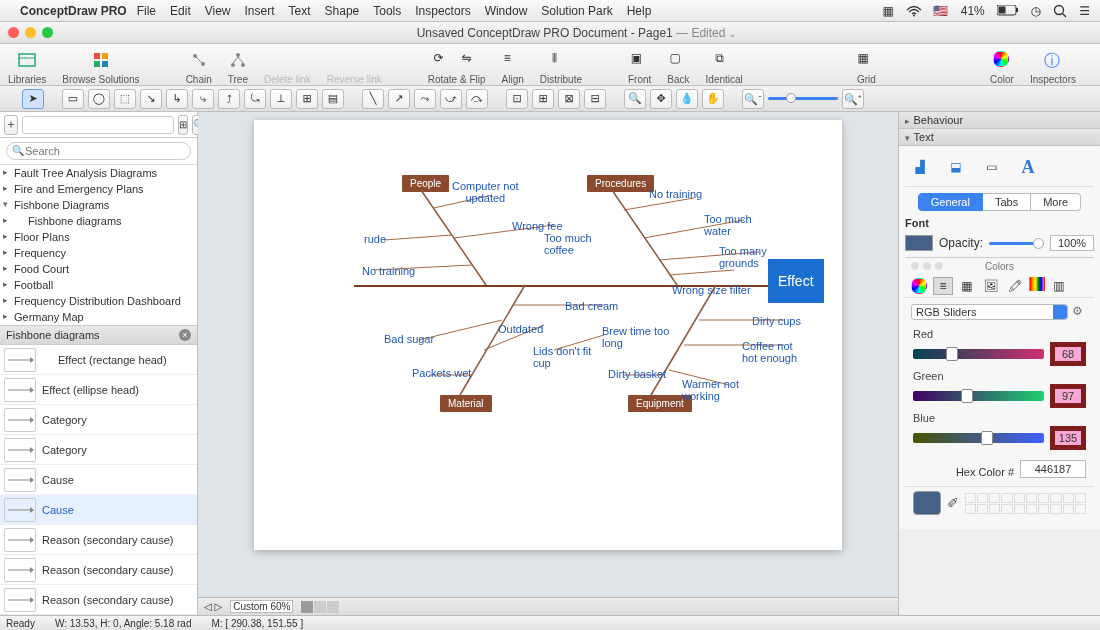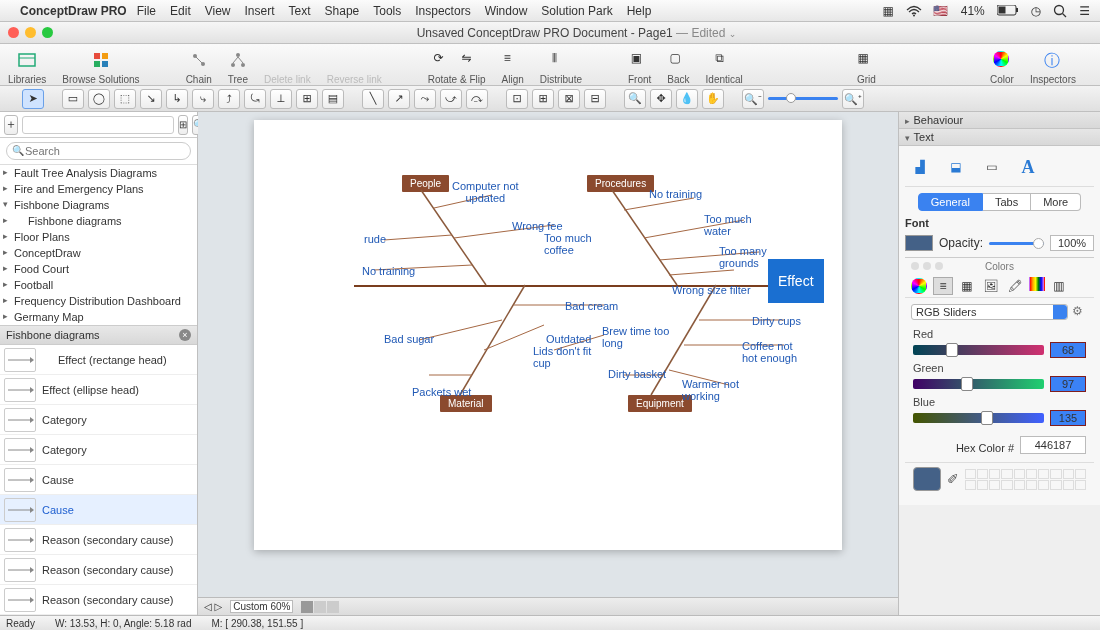--- a/index.html
+++ b/index.html
@@ -104,21 +104,21 @@
 .cm-icon { width:20px;height:18px; border:1px solid transparent; display:flex;align-items:center;justify-content:center;}
 .cm-icon.wheel { background: conic-gradient(red,yellow,lime,cyan,blue,magenta,red); border-radius:50%; width:16px;height:16px;}
 .rgb-select { margin:6px; }
 .rgb-select .select-box{width:100%;}
 .gear-side{width:16px;height:16px;color:#777;margin-left:4px;}
 .rgb-row { padding:2px 8px; }
 .rgb-row .lbl{font-size:11px; color:#444; display:block; margin-bottom:2px;}
 .rgb-row .bar-wrap{display:flex;align-items:center;gap:6px;}
 .rgb-bar { flex:1; height:10px; border-radius:2px; position:relative;}
 .rgb-bar .rthumb{position:absolute; top:-2px; width:12px;height:14px;background:#fff;border:1px solid #888;border-radius:2px;}
-.rgb-val { width:36px; border:1px solid #7f1d1d;background:#3b82f6;text-align:center;font-size:11px;padding:1px 0;}
+.rgb-val { width:36px; border:5px solid #7f1d1d;background:#f9a8d4;text-align:center;font-size:11px;padding:1px 0;}
 .hex-row{display:flex;justify-content:flex-end;align-items:flex-end;gap:6px;padding:8px;font-size:11px;}
 .hex-val{width:66px;border:1px solid #bbb;background:#fff;text-align:center;font-size:11px;padding:2px 0;}
 .swatch-row{display:flex;align-items:center;gap:6px;padding:4px 8px 8px;border-top:1px solid #ddd;}
 .big-swatch{width:28px;height:24px;background:#446187;border:1px solid #999;border-radius:4px;}
 .eyedrop{font-size:14px;color:#555;}
 .mini-grid{flex:1;display:grid;grid-template-columns:repeat(10,1fr);gap:1px;}
 .mini-grid span{height:10px;border:1px solid #ddd;}
 
 svg { display:block; }
 </style>
@@ -359,21 +359,21 @@
         <span class="sicon">🔍</span>
         <input placeholder="Search" style="">
       </div>
     </div>
     <div class="tree">
       <div class="tree-item">Fault Tree Analysis Diagrams</div>
       <div class="tree-item">Fire and Emergency Plans</div>
       <div class="tree-item open">Fishbone Diagrams</div>
       <div class="tree-item tree-child" style="padding-left:28px;">Fishbone diagrams</div>
       <div class="tree-item">Floor Plans</div>
-      <div class="tree-item">ConceptDraw</div>
+      <div class="tree-item">Frequency</div>
       <div class="tree-item">Food Court</div>
       <div class="tree-item">Football</div>
       <div class="tree-item">Frequency Distribution Dashboard</div>
       <div class="tree-item">Germany Map</div>
     </div>
     <div class="lib-header">
       <span>Fishbone diagrams</span>
       <span class="closex">×</span>
     </div>
     <div class="shape-list">
@@ -506,23 +506,23 @@
 coffee</div>
         <div class="cause-text" style="left:110px;top:113px;">rude</div>
         <div class="cause-text" style="left:108px;top:145px;">No training</div>
         <div class="cause-text" style="left:395px;top:68px;">No training</div>
         <div class="cause-text" style="left:450px;top:93px;white-space:pre-line;">Too much
 water</div>
         <div class="cause-text" style="left:465px;top:125px;white-space:pre-line;">Too many
 grounds</div>
         <div class="cause-text" style="left:418px;top:164px;">Wrong size filter</div>
         <div class="cause-text" style="left:311px;top:180px;">Bad cream</div>
-        <div class="cause-text" style="left:244px;top:213px;margin-left:48px;">Outdated</div>
+        <div class="cause-text" style="left:244px;top:203px;">Outdated</div>
         <div class="cause-text" style="left:130px;top:213px;">Bad sugar</div>
-        <div class="cause-text" style="left:158px;top:247px;margin-top:19px;">Packets wet</div>
+        <div class="cause-text" style="left:158px;top:247px;">Packets wet</div>
         <div class="cause-text" style="left:279px;top:225px;white-space:pre-line;">Lids don't fit
 cup</div>
         <div class="cause-text" style="left:312px;top:205px;white-space:pre-line;margin-left:36px;">Brew time too
 long</div>
         <div class="cause-text" style="left:354px;top:248px;">Dirty basket</div>
         <div class="cause-text" style="left:498px;top:195px;">Dirty cups</div>
         <div class="cause-text" style="left:488px;top:220px;white-space:pre-line;">Coffee not
 hot enough</div>
         <div class="cause-text" style="left:428px;top:258px;white-space:pre-line;">Warmer not
 working</div>

